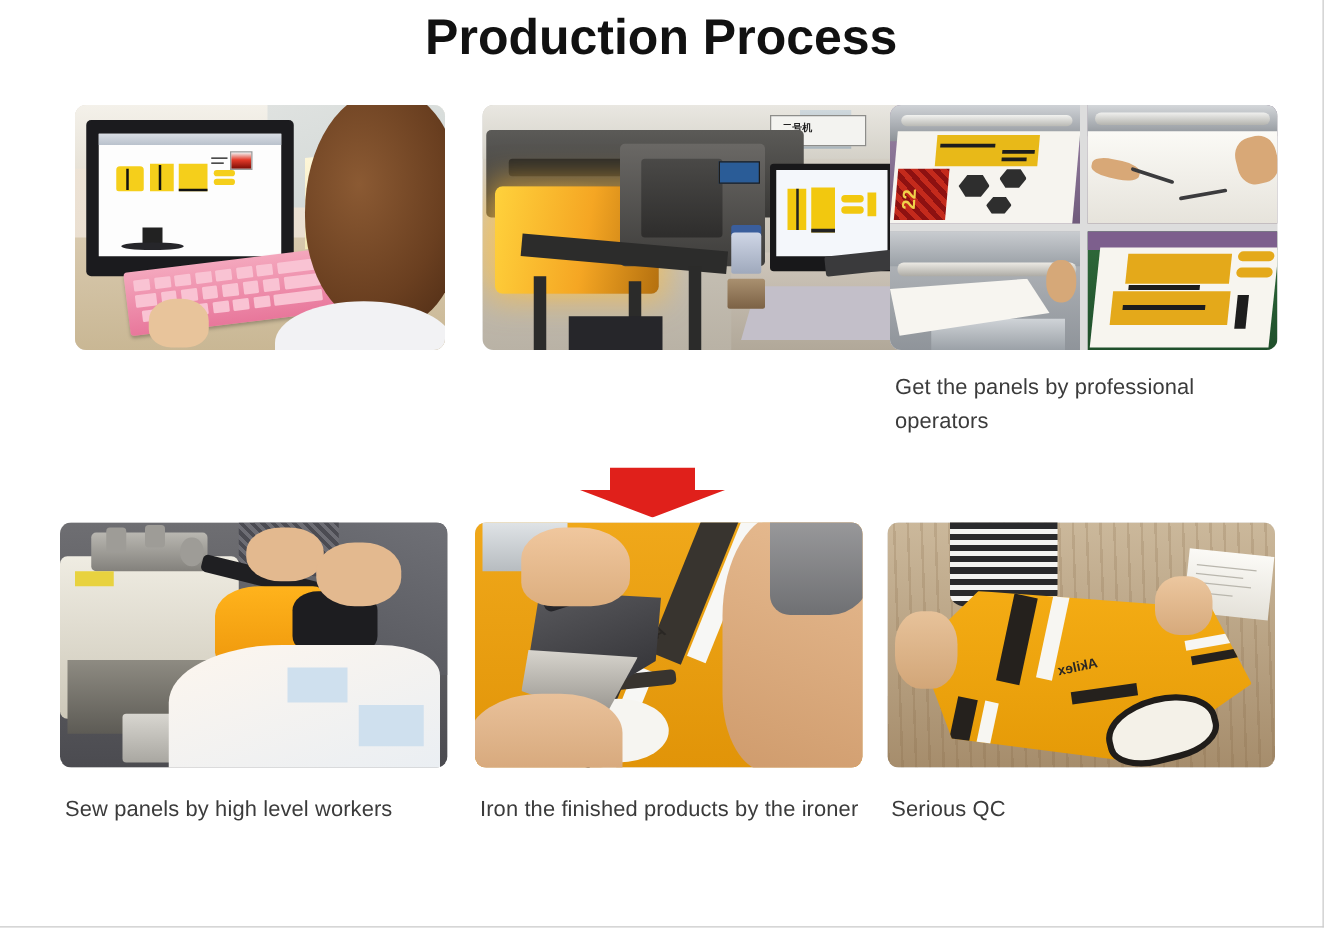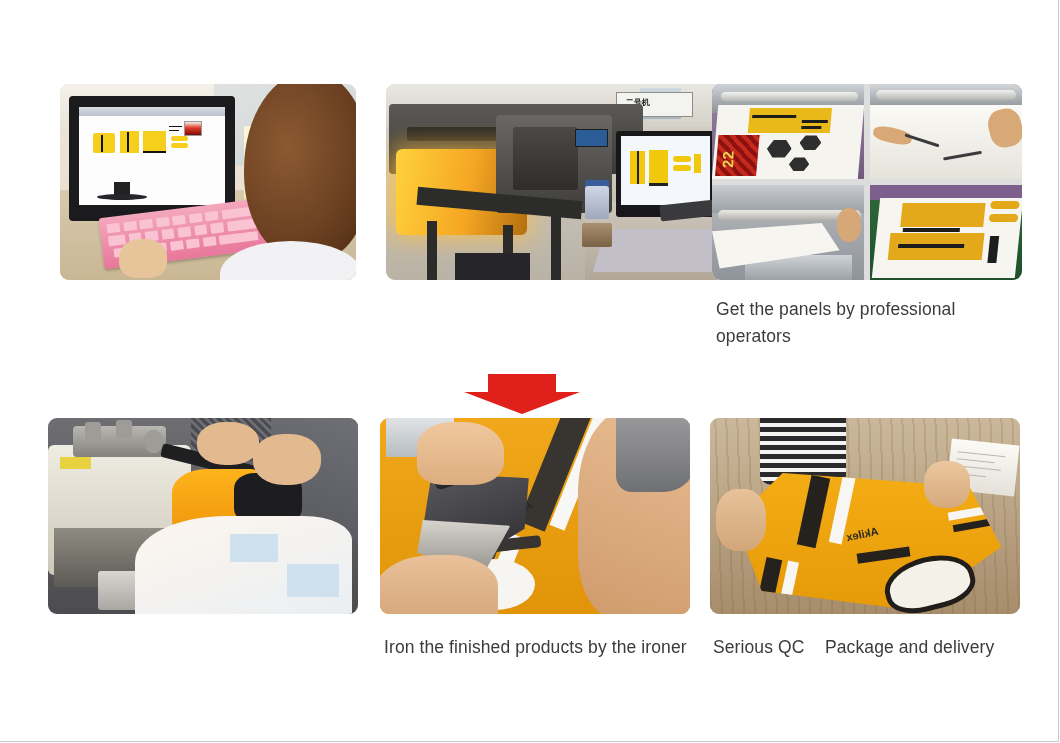--- a/index.html
+++ b/index.html
@@ -241,20 +241,21 @@
 
   
   .arrow{position:absolute;left:464px;top:374px;width:116px;height:40px;}
   .arrow svg{display:block;}
 </style>
 </head>
 <body>
 
 <div class="page">
 
+  <div class="title">Production Process</div>
 
   <div class="photo p1">
     <div class="ph-in">
       <div class="bg"></div>
         <div class="shelf"></div>
         <div class="wall"></div>
         <div class="desk"></div>
       <div class="papers">
         <div class="paper-l" style="left:18%"></div>
           <div class="paper-l" style="left:38%"></div>
@@ -427,20 +428,21 @@
       <div class="yfab"></div>
       <div class="bk2"></div>
       <div class="cloth">
         <div class="cl-b" style="left:44%;top:16%;width:22%;height:26%"></div>
         <div class="cl-b" style="left:70%;top:44%;width:24%;height:30%"></div>
       </div>
       <div class="hand" style="left:48%;top:2%;width:20%;height:22%"></div>
       <div class="hand" style="left:66%;top:8%;width:22%;height:26%"></div>
     </div>
   </div>
+  <div class="caption" style="left:52px;top:634px;width:330px;">Sew panels by high level workers</div>
 
   <div class="photo p5">
     <div class="ph-in">
       <div class="bg"></div>
       <div class="band-b" style="left:52%;top:-6%;width:9%;height:64%;transform:rotate(22deg)"></div>
       <div class="band-w" style="left:62%;top:-4%;width:5%;height:62%;transform:rotate(22deg)"></div>
       <div class="band-b" style="left:28%;top:54%;width:7%;height:46%;transform:rotate(22deg)"></div>
       <div class="band-w" style="left:36%;top:58%;width:5%;height:44%;transform:rotate(22deg)"></div>
       <div class="tl"></div>
       <div class="white-p"></div>
@@ -477,15 +479,14 @@
         <div class="ww" style="left:80%;top:26%;width:16%;height:6%;transform:rotate(-10deg)"></div>
         <div class="bb" style="left:82%;top:36%;width:14%;height:5%;transform:rotate(-10deg)"></div>
       </div>
       <div class="logo">Akilex</div>
       <div class="collar"></div>
       <div class="handL"></div>
         <div class="handR"></div>
     </div>
   </div>
   <div class="caption" style="left:713px;top:634px;">Serious QC</div>
-  <div class="caption" style="left:825px;top:634px;">Package and delivery</div>
 
 </div>
 
 </body></html>

